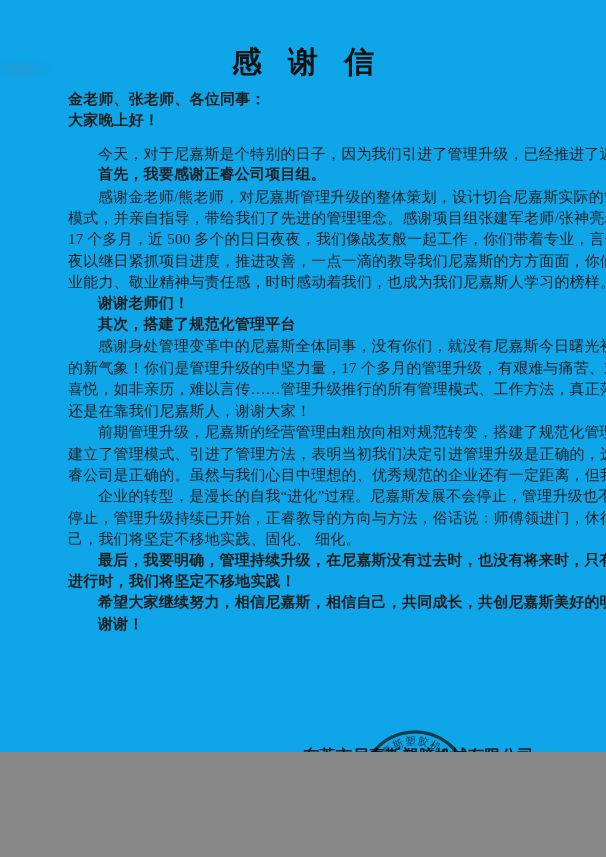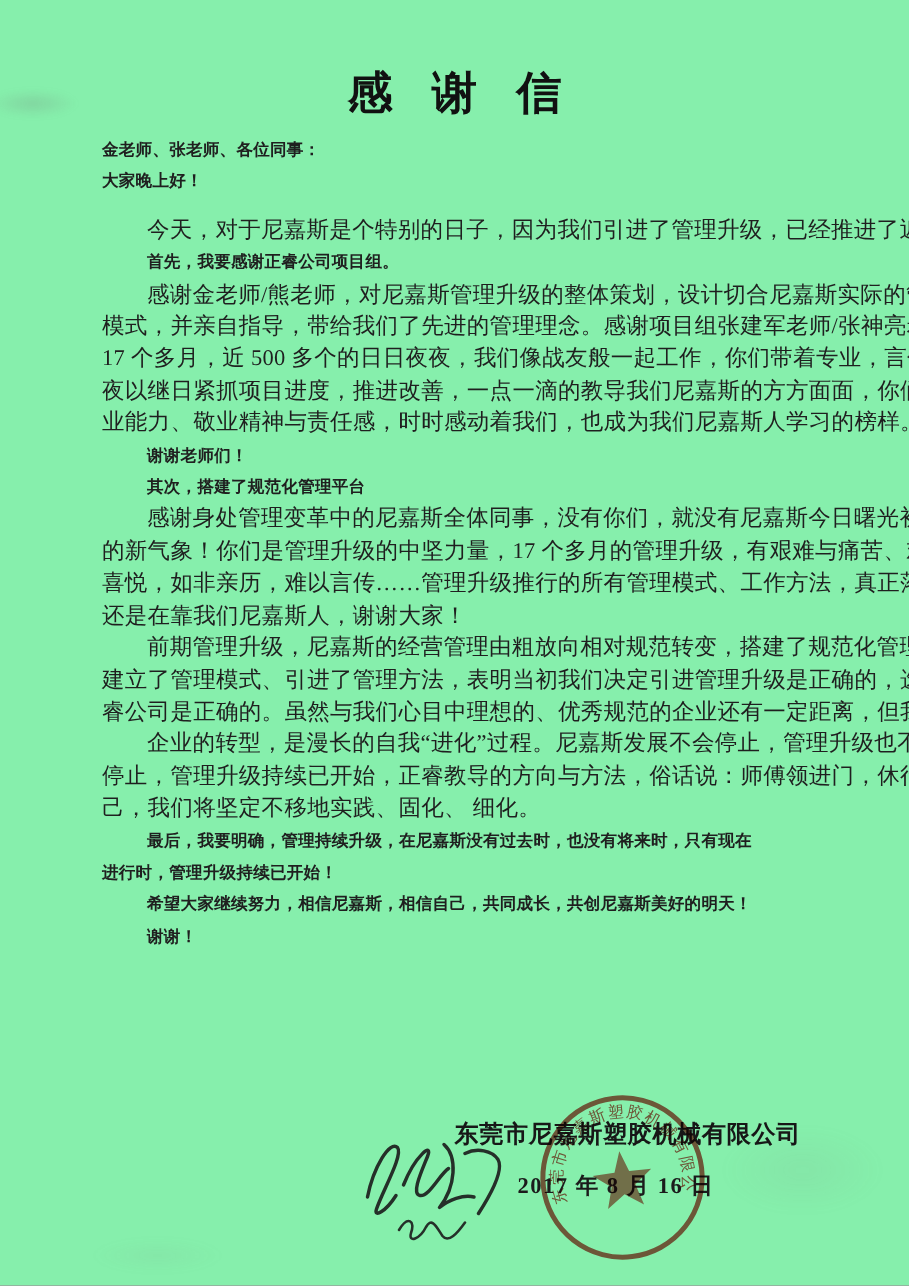--- a/index.html
+++ b/index.html
@@ -1,20 +1,20 @@
 <!DOCTYPE html>
 <html><head>
 <meta charset="utf-8">
 <style>
   html,body{margin:0;padding:0;background:#888;}
   .page{
     position:relative;
-    width:606px;height:857px;
+    width:606px;height:752px;
     margin:0 auto;
-    background:#86efac;
+    background:#0ea5e9;
     overflow:hidden;
     font-family:"Liberation Serif","DejaVu Serif",serif;
     color:#1f1f1f;
   }
   
   .smudge{position:absolute;pointer-events:none;}
   .smudge.s1{left:-8px;top:60px;width:60px;height:18px;
     background:radial-gradient(ellipse at center,rgba(110,110,110,.20),rgba(110,110,110,0) 70%);
     filter:blur(2px);}
   .smudge.s2{left:480px;top:750px;width:110px;height:60px;
@@ -30,21 +30,21 @@
     font-family:"Liberation Sans","DejaVu Sans",sans-serif;
     font-weight:bold;font-size:30px;color:#111;
     letter-spacing:9px;text-indent:9px;
   }
   .letter{
     position:absolute;left:68px;top:90px;width:488px;
     font-size:15px;line-height:21.4px;
     letter-spacing:.2px;
   }
   .letter .ln{white-space:nowrap;}
-  .letter .ln.b{font-weight:bold;font-family:Liberation Sans, sans-serif;font-size:11px;}
+  .letter .ln.b{font-weight:bold;font-family:Liberation Mono, monospace;font-size:15px;}
   .letter .ln.ind{padding-left:30px;}
   .letter .ln.gap{margin-top:11px;}
 
   .company{
     position:absolute;left:303px;top:746px;
     font-family:"Liberation Sans","DejaVu Sans",sans-serif;
     font-weight:bold;font-size:16px;color:#171717;
     white-space:nowrap;letter-spacing:.5px;
   }
   .date{
@@ -101,21 +101,21 @@
       <div class="ln">的新气象！你们是管理升级的中坚力量，17 个多月的管理升级，有艰难与痛苦、欢笑与</div>
       <div class="ln">喜悦，如非亲历，难以言传……管理升级推行的所有管理模式、工作方法，真正落实的</div>
       <div class="ln">还是在靠我们尼嘉斯人，谢谢大家！</div>
       <div class="ln ind">前期管理升级，尼嘉斯的经营管理由粗放向相对规范转变，搭建了规范化管理平台、</div>
       <div class="ln">建立了管理模式、引进了管理方法，表明当初我们决定引进管理升级是正确的，选择正</div>
       <div class="ln">睿公司是正确的。虽然与我们心目中理想的、优秀规范的企业还有一定距离，但我们基</div>
       <div class="ln ind">企业的转型，是漫长的自我“进化”过程。尼嘉斯发展不会停止，管理升级也不会</div>
       <div class="ln">停止，管理升级持续已开始，正睿教导的方向与方法，俗话说：师傅领进门，休行靠自</div>
       <div class="ln">己，我们将坚定不移地实践、固化、 细化。</div>
       <div class="ln b ind">最后，我要明确，管理持续升级，在尼嘉斯没有过去时，也没有将来时，只有现在</div>
-      <div class="ln b">进行时，管理升级持续已开始！</div>
+      <div class="ln b">进行时，我们将坚定不移地实践！</div>
       <div class="ln b ind">希望大家继续努力，相信尼嘉斯，相信自己，共同成长，共创尼嘉斯美好的明天！</div>
       <div class="ln b ind">谢谢！</div>
     </div>
 
   <div class="company">东莞市尼嘉斯塑胶机械有限公司</div>
   <div class="date">2017 年 8 月 16 日</div>
 
   <svg class="stamp" viewBox="0 0 120 120">
     <defs>
       <path id="ringArc" d="M 21.5,74 A 41,41 0 1 1 98.5,74" fill="none"></path>

